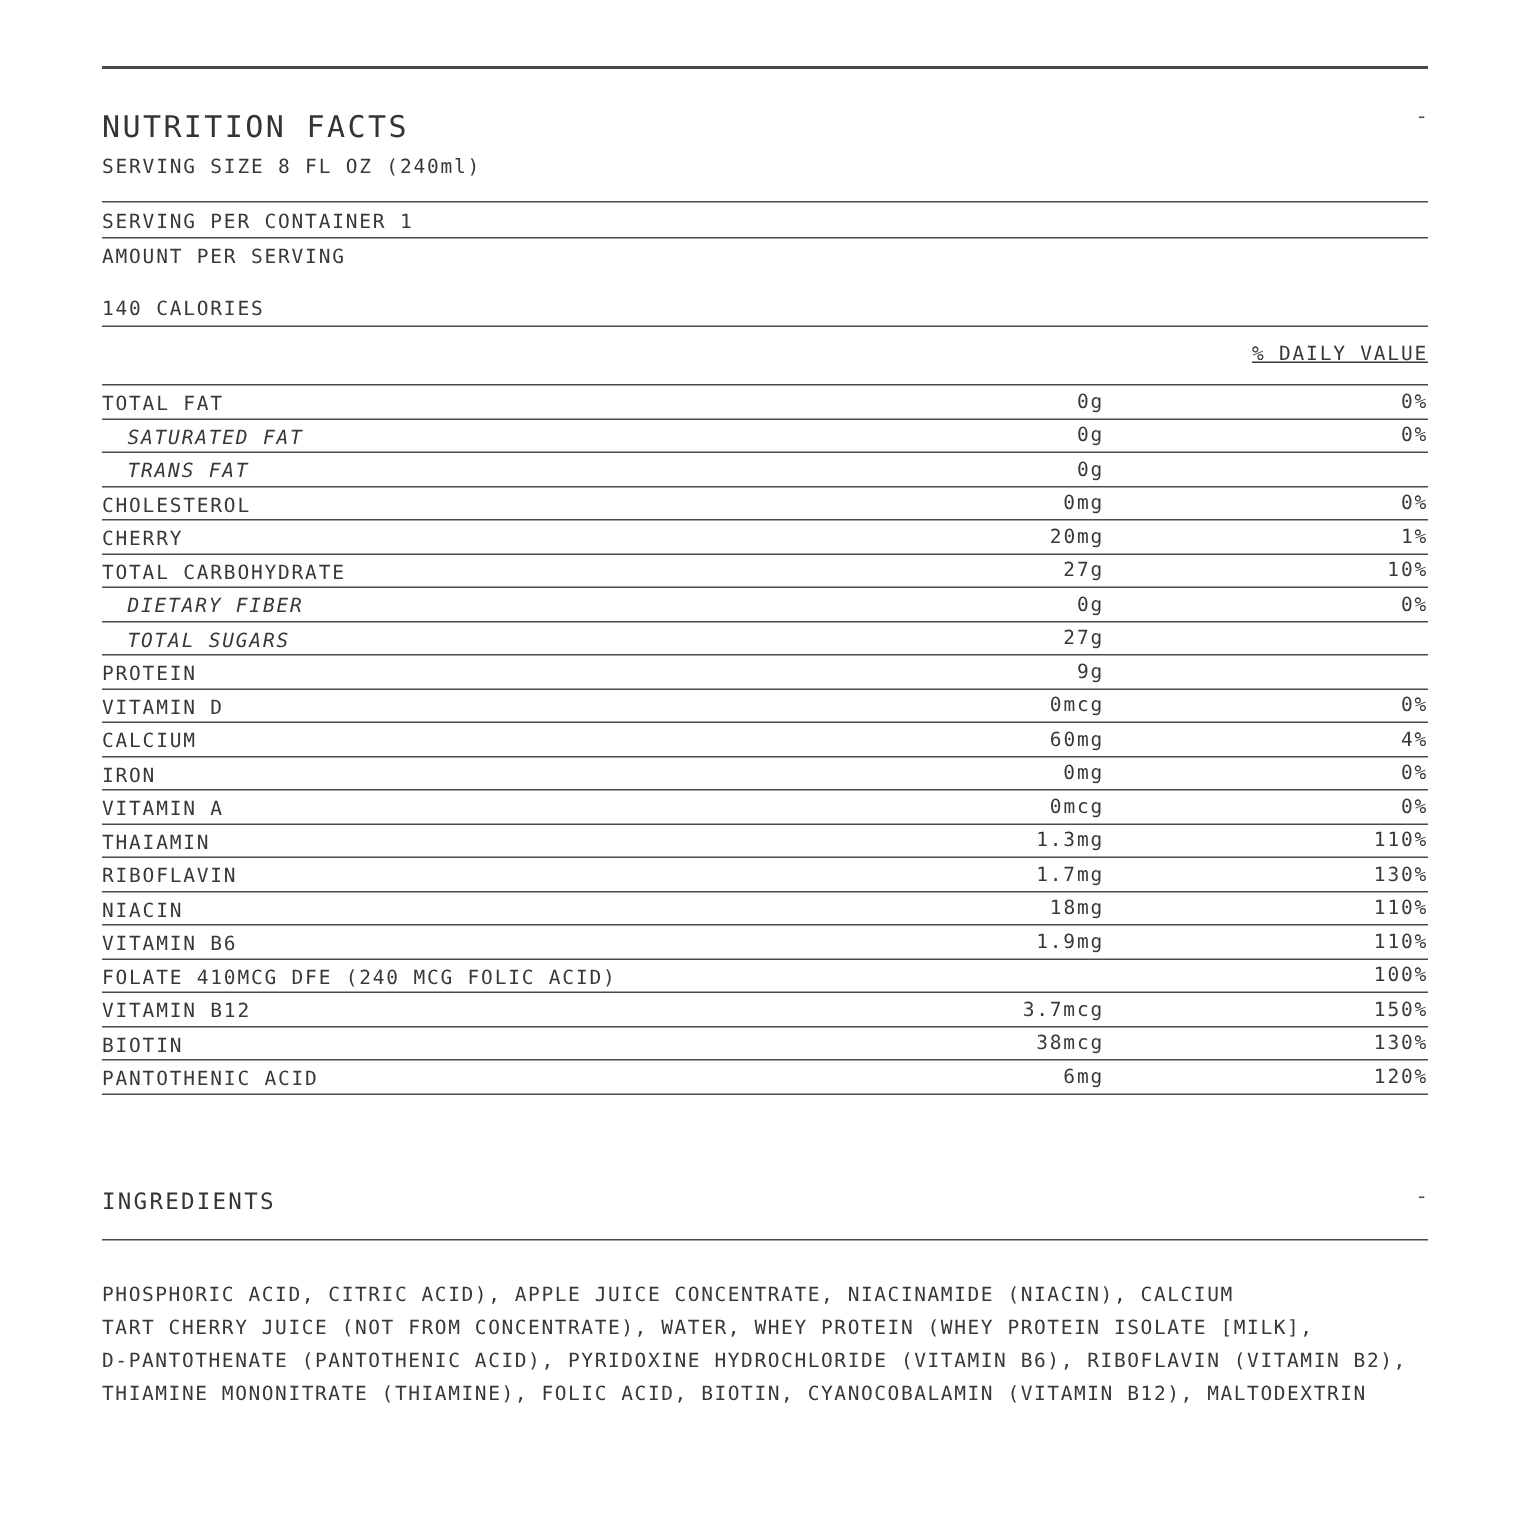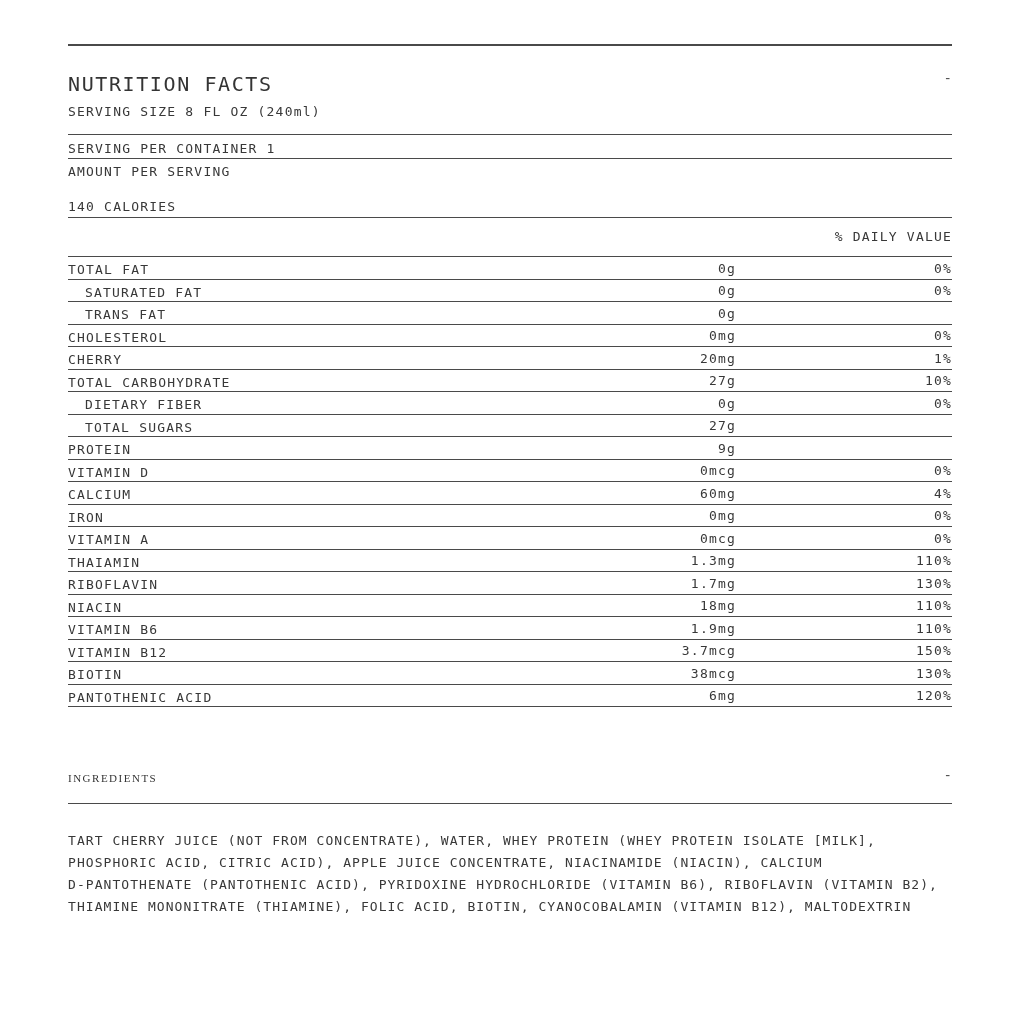--- a/index.html
+++ b/index.html
@@ -66,62 +66,62 @@
     padding-bottom: 2px;
     border-bottom: 1.5px solid #4a4a4a;
   }
   .dv-header {
     font-size: 13px;
     line-height: 16px;
     letter-spacing: 1.2px;
     text-align: right;
     padding-top: 11px;
     padding-bottom: 11px;
+    text-decoration: underline;
   }
   .ntable {
     border-top: 1.5px solid #4a4a4a;
   }
   .row {
     position: relative;
     height: 22.5px;
     border-bottom: 1.5px solid #4a4a4a;
     display: flex;
     align-items: center;
     padding-top: 4px;
     font-size: 13px;
     letter-spacing: 1.2px;
     white-space: nowrap;
   }
   .row .lab { flex: 0 0 auto; }
-  .row.indent .lab { padding-left: 17px; }
+  .row.indent .lab { padding-left: 17px; font-style: italic; }
   .row .amt {
     position: absolute;
     right: 216px;
     bottom: 3px;
   }
   .row .pct {
     position: absolute;
     right: 0;
     bottom: 3px;
   }
   .ing-header-row {
     margin-top: 62px;
     display: flex;
     justify-content: space-between;
     align-items: flex-start;
     padding-bottom: 16px;
     border-bottom: 1.5px solid #4a4a4a;
   }
   .ing-header-row h2 {
-    font-size: 11px;
+    font-size: 15px;
     line-height: 18px;
     font-weight: 400;
     letter-spacing: 1.5px;
     color: #343434;
-    font-family: Liberation Serif, serif;
   }
   .ing-body {
     margin-top: 26px;
   }
   .ing-line {
     font-size: 13px;
     line-height: 22px;
     letter-spacing: 1.05px;
     white-space: nowrap;
   }
@@ -226,20 +226,25 @@
         <span class="lab">NIACIN</span>
         <span class="amt">18mg</span>
         <span class="pct">110%</span>
       </div>
       <div class="row">
         <span class="lab">VITAMIN B6</span>
         <span class="amt">1.9mg</span>
         <span class="pct">110%</span>
       </div>
       <div class="row">
+        <span class="lab">FOLATE 410MCG DFE (240 MCG FOLIC ACID)</span>
+        <span class="amt"></span>
+        <span class="pct">100%</span>
+      </div>
+      <div class="row">
         <span class="lab">VITAMIN B12</span>
         <span class="amt">3.7mcg</span>
         <span class="pct">150%</span>
       </div>
       <div class="row">
         <span class="lab">BIOTIN</span>
         <span class="amt">38mcg</span>
         <span class="pct">130%</span>
       </div>
       <div class="row">
@@ -248,20 +253,20 @@
         <span class="pct">120%</span>
       </div>
     </div>
 
     <div class="ing-header-row">
       <h2>INGREDIENTS</h2>
       <span class="corner-dash">-</span>
     </div>
 
     <div class="ing-body">
+      <div class="ing-line">PHOSPHORIC ACID, CITRIC ACID), APPLE JUICE CONCENTRATE, NIACINAMIDE (NIACIN), CALCIUM</div>
       <div class="ing-line">TART CHERRY JUICE (NOT FROM CONCENTRATE), WATER, WHEY PROTEIN (WHEY PROTEIN ISOLATE [MILK],</div>
-      <div class="ing-line">PHOSPHORIC ACID, CITRIC ACID), APPLE JUICE CONCENTRATE, NIACINAMIDE (NIACIN), CALCIUM</div>
       <div class="ing-line">D-PANTOTHENATE (PANTOTHENIC ACID), PYRIDOXINE HYDROCHLORIDE (VITAMIN B6), RIBOFLAVIN (VITAMIN B2),</div>
       <div class="ing-line">THIAMINE MONONITRATE (THIAMINE), FOLIC ACID, BIOTIN, CYANOCOBALAMIN (VITAMIN B12), MALTODEXTRIN</div>
     </div>
 
   </div>
 </div>
 
 </body></html>

